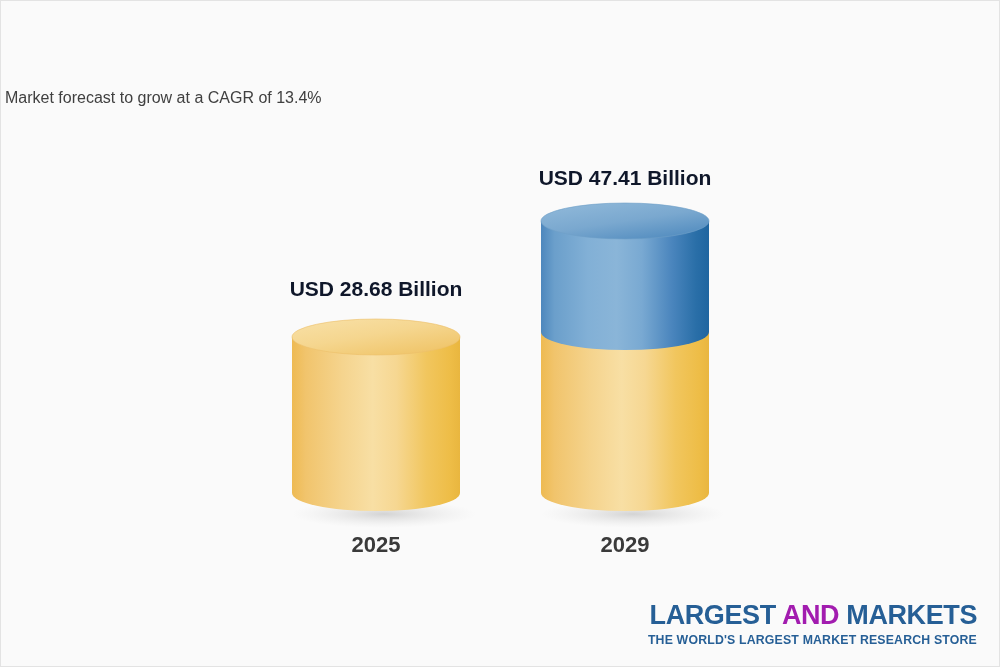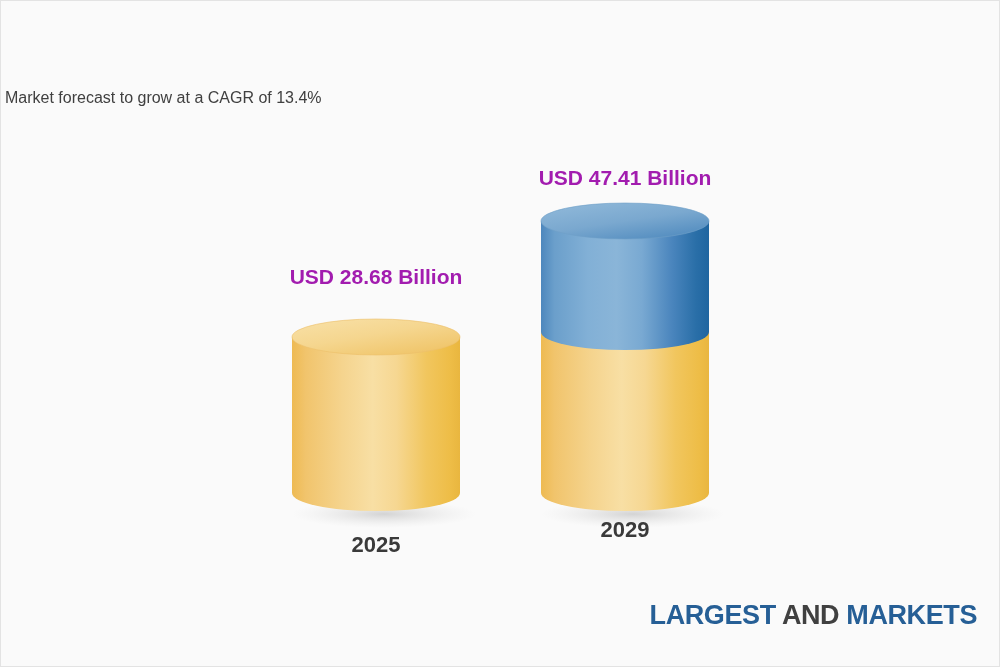--- a/index.html
+++ b/index.html
@@ -58,21 +58,21 @@
   .bar-group {
     position: absolute;
   }
 
   .bar-value-label {
     position: absolute;
     width: 280px;
     text-align: center;
     font-size: 21px;
     font-weight: bold;
-    color: #a21caf;
+    color: #0f172a;
     white-space: nowrap;
   }
 
   .bar-category-label {
     position: absolute;
     width: 280px;
     text-align: center;
     font-size: 22px;
     font-weight: bold;
     color: #3a3a3a;
@@ -100,21 +100,21 @@
     text-align: right;
     line-height: 1;
   }
   #brand-wordmark {
     font-size: 27px;
     font-weight: bold;
     letter-spacing: -0.4px;
     white-space: nowrap;
   }
   .brand-part-primary { color: #265f96; }
-  .brand-part-accent  { color: #404040; }
+  .brand-part-accent  { color: #a21caf; }
   #brand-tagline {
     margin-top: 5px;
     font-size: 12.3px;
     font-weight: bold;
     color: #265f96;
     letter-spacing: 0.18px;
     white-space: nowrap;
   }
 </style>
 </head>
@@ -122,21 +122,21 @@
 
 <div id="canvas">
 
 
   <div id="chart-subtitle">Market forecast to grow at a CAGR of 13.4%</div>
 
   <div id="plot-area">
 
     <div class="bar-group">
 
-      <div class="bar-value-label" style="left: 235px; top: 264px;">USD 28.68 Billion</div>
+      <div class="bar-value-label" style="left: 235px; top: 276px;">USD 28.68 Billion</div>
 
       <svg class="cylinder-svg" width="180" height="206" style="left: 288px; top: 316px;" viewBox="0 0 180 206">
         <defs>
           <linearGradient id="yellowBody" x1="0" y1="0" x2="1" y2="0">
             <stop offset="0%" stop-color="#eeba52"></stop>
             <stop offset="8%" stop-color="#f1c46c"></stop>
             <stop offset="30%" stop-color="#f5d48e"></stop>
             <stop offset="48%" stop-color="#f8dfa4"></stop>
             <stop offset="62%" stop-color="#f6d792"></stop>
             <stop offset="80%" stop-color="#f1c65e"></stop>
@@ -205,23 +205,24 @@
 
         <ellipse cx="95" cy="313" rx="92" ry="14" fill="url(#shadowB)"></ellipse>
 
         <path d="M 3,131 L 3,292 A 84,18 0 0 0 171,292 L 171,131 Z" fill="url(#yellowBody2)"></path>
 
         <path d="M 3,20 L 3,131 A 84,18 0 0 0 171,131 L 171,20 Z" fill="url(#blueBody)"></path>
 
         <ellipse cx="87" cy="20" rx="84" ry="18" fill="url(#blueTop)" stroke="#6f9fc8" stroke-width="0.6"></ellipse>
       </svg>
 
-      <div class="bar-category-label" style="left: 484px; top: 516px;">2029</div>
+      <div class="bar-category-label" style="left: 484px; top: 531px;">2029</div>
     </div>
 
   </div>
 
 
   <div id="brand-logo">
     <div id="brand-wordmark"><span class="brand-part-primary">LARGEST </span><span class="brand-part-accent">AND</span><span class="brand-part-primary"> MARKETS</span></div>
+    <div id="brand-tagline">THE WORLD'S LARGEST MARKET RESEARCH STORE</div>
   </div>
 
 </div>
 
 </body></html>

